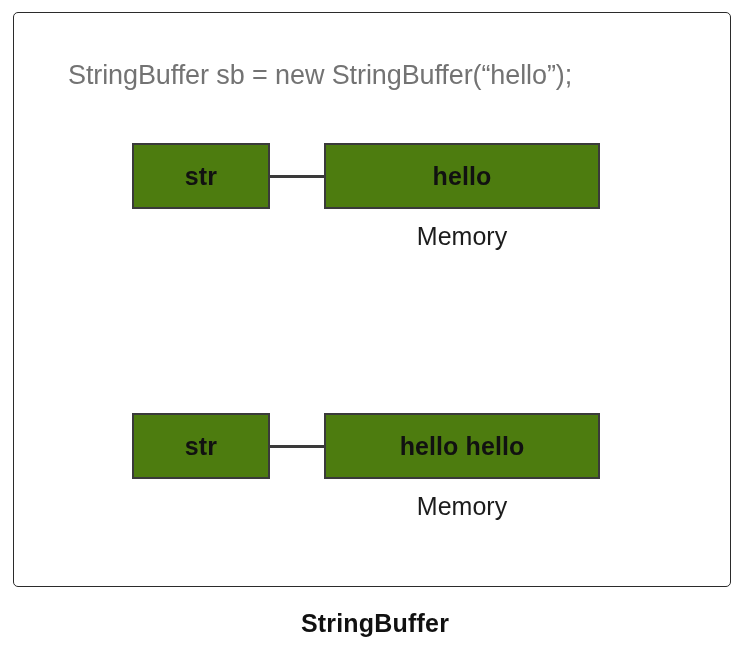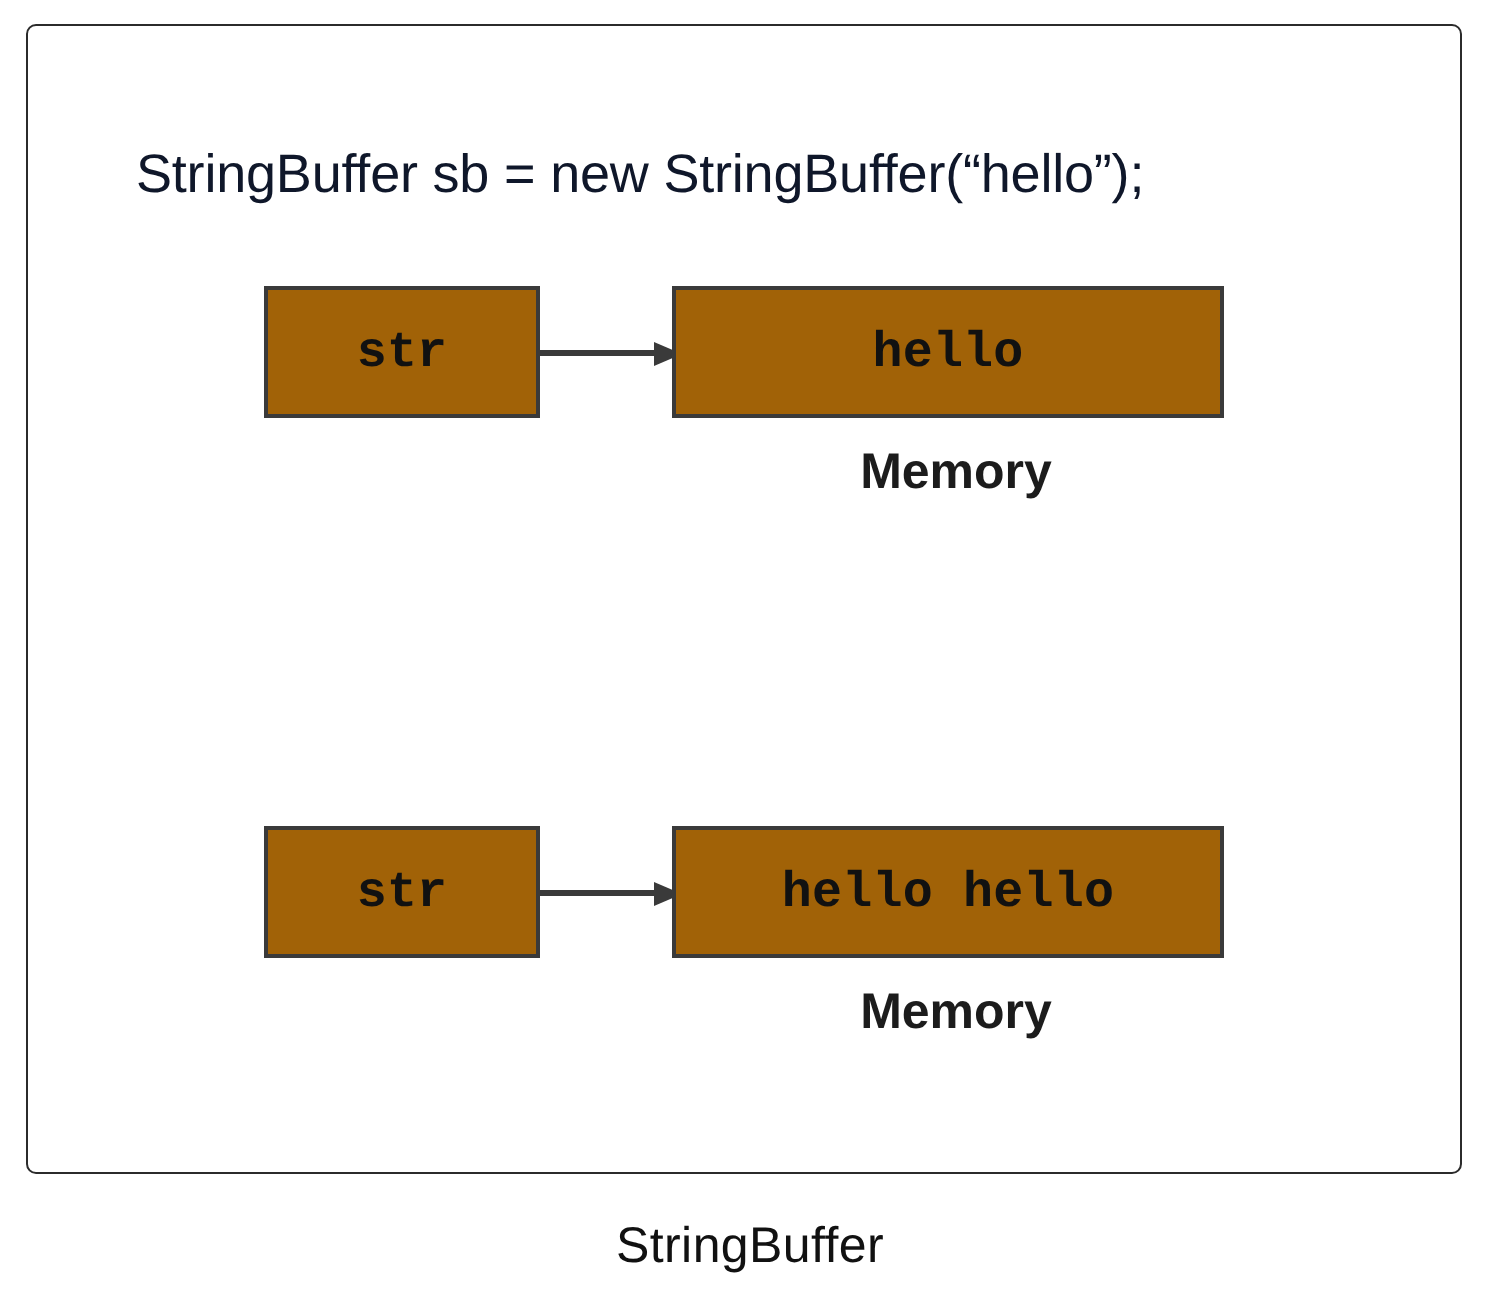--- a/index.html
+++ b/index.html
@@ -34,58 +34,56 @@
     box-sizing: border-box;
   }
 
   
   .code-line {
     position: absolute;
     left: 68px;
     font-size: 27px;
     font-weight: 400;
     letter-spacing: -0.1px;
-    color: #0f172a;
+    color: #737373;
     white-space: nowrap;
-    margin-top: 12px;
   }
   .code-line-1 { top: 60px; }
   .code-line-2 { top: 338px; }
 
   
   .row {
     position: absolute;
     left: 0;
     width: 750px;
     height: 66px;
   }
   .row-1 { top: 143px; }
   .row-2 { top: 413px; }
 
   .box {
     position: absolute;
     box-sizing: border-box;
     border: 2.5px solid #3a3a3a;
-    background: #a16207;
+    background: #4d7c0f;
     height: 66px;
     display: flex;
     align-items: center;
     justify-content: center;
-    font-family: Liberation Mono, monospace;
   }
   .box-label {
     font-size: 25px;
     font-weight: 700;
     color: #111111;
     letter-spacing: 0.1px;
     line-height: 1;
   }
 
   .box-ref   { left: 132px;  width: 138px; }
-  .box-mem   { left: 336px;  width: 276px; }
+  .box-mem   { left: 324px;  width: 276px; }
 
   
   .arrow {
     position: absolute;
     left: 270px;
     top: 30px;
     width: 72px;
     height: 7px;
   }
   .arrow-shaft {
@@ -103,39 +101,39 @@
     width: 0;
     height: 0;
     border-top: 6px solid transparent;
     border-bottom: 6px solid transparent;
     border-left: 14px solid #3a3a3a;
   }
 
   
   .memory-label {
     position: absolute;
-    left: 340px;
+    left: 324px;
     width: 276px;
     text-align: center;
     font-size: 25px;
-    font-weight: 700;
+    font-weight: 400;
     color: #1c1c1c;
   }
   .memory-label-1 { top: 222px; }
   .memory-label-2 { top: 492px; }
 
   
   .figure-caption {
     position: absolute;
     left: 0;
     top: 609px;
     width: 750px;
     text-align: center;
     font-size: 25px;
-    font-weight: 400;
+    font-weight: 700;
     color: #111111;
     letter-spacing: 0.2px;
   }
 </style>
 </head>
 <body>
 
 <div id="figure">
 
   <div class="frame"></div>

